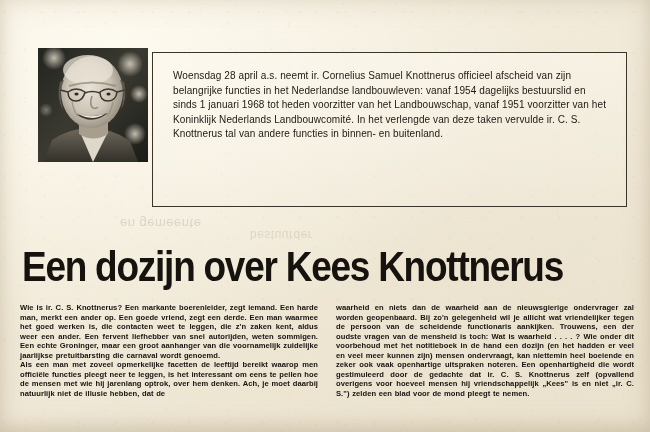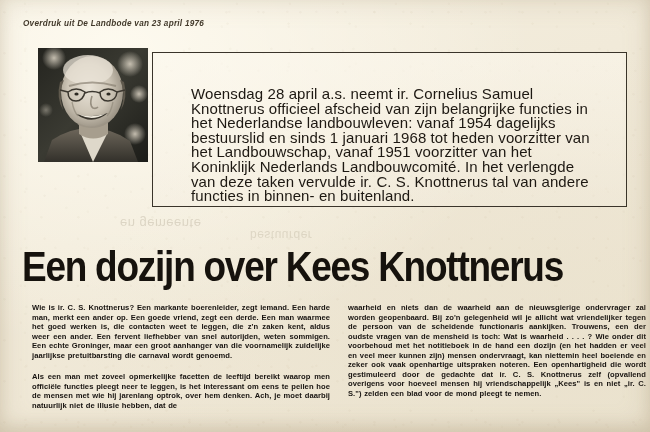--- a/index.html
+++ b/index.html
@@ -80,25 +80,25 @@
     width: 475px;
     height: 155px;
     border: 1.4px solid #3a342a;
     background: linear-gradient(180deg, rgba(252,248,238,.55), rgba(244,238,225,.30));
     box-sizing: border-box;
   }
   .introbox-inner {
     padding: 16px 16px 10px 20px;
   }
   .intro-p {
-    font-size: 15px;
+    font-size: 10px;
     line-height: 14.6px;
     color: #1d1812;
     letter-spacing: .1px;
-    margin: 18px;
+    margin: 0;
   }
   .intro-p.second {
     margin-top: 11px;
   }
 
   
   .headline {
     position: absolute;
     left: 22px;
     top: 243px;
@@ -129,49 +129,48 @@
   .bleed.b2 {
     left: 250px;
     top: 228px;
     font-size: 12px;
     color: rgba(120,105,80,.17);
   }
 
   
   .columns {
     position: absolute;
-    left: 32px;
+    left: 20px;
     top: 303px;
     width: 614px;
     display: flex;
     gap: 18px;
   }
   .col {
     width: 298px;
   }
   .col p {
     margin: 0;
     font-size: 7.6px;
     line-height: 9.55px;
     text-align: justify;
     color: #171310;
     font-weight: 700;
     letter-spacing: .05px;
     word-spacing: .5px;
   }
-  .col p + p { margin-top: 12px; }
+  .col p + p { margin-top: 0; }
 </style>
 </head>
 <body>
 
 <div id="page">
 
   <div id="grain"></div>
 
-  <div class="masthead">Overdruk uit De Landbode van 23 april 1976</div>
 
   <div class="portrait">
     <svg width="110" height="114" viewBox="0 0 110 114">
       <defs>
         <radialGradient id="faceg" cx="45%" cy="45%" r="62%">
           <stop offset="0%" stop-color="#e8e2d6"></stop>
           <stop offset="55%" stop-color="#cdc5b6"></stop>
           <stop offset="100%" stop-color="#8e8678"></stop>
         </radialGradient>
         <linearGradient id="bgdark" x1="0" y1="0" x2="1" y2="1">

